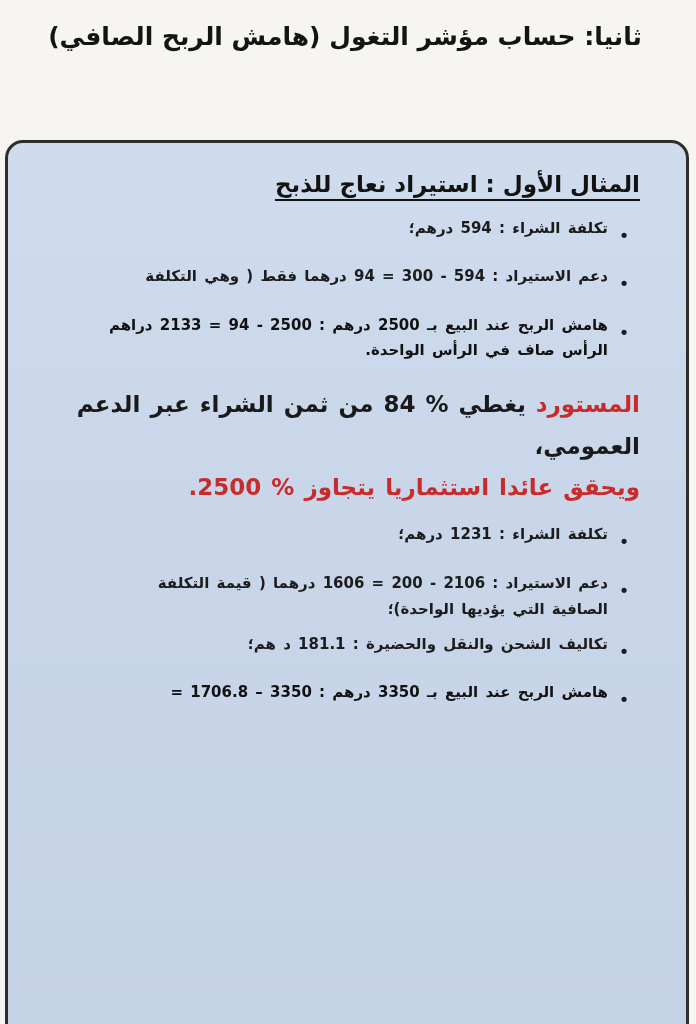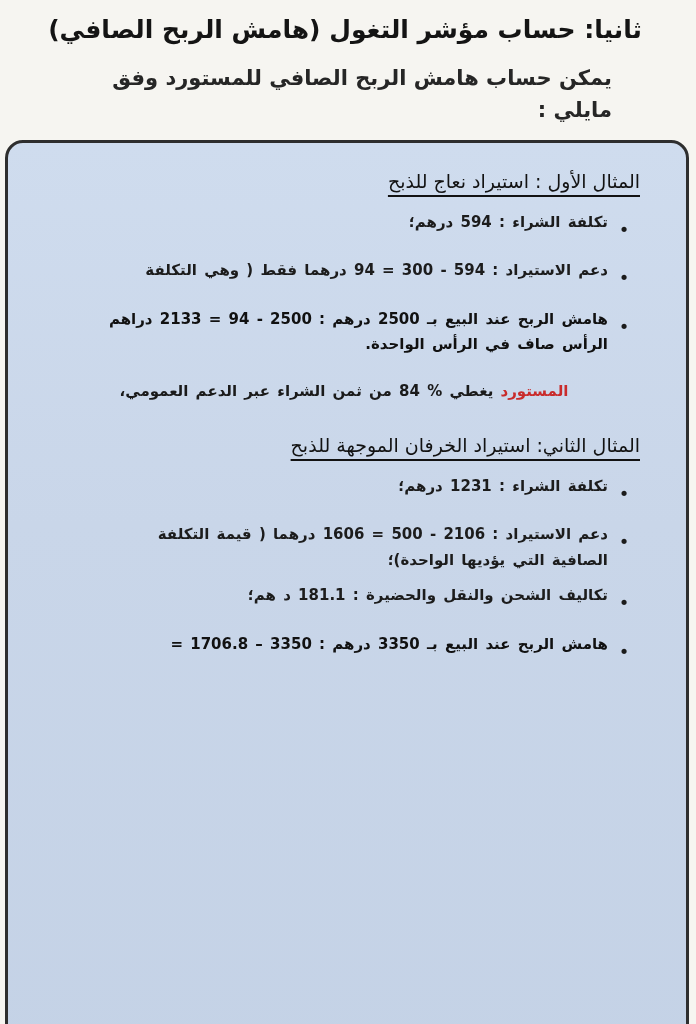--- a/index.html
+++ b/index.html
@@ -3,68 +3,67 @@
 <meta charset="utf-8">
 <style>
   html,body{margin:0;padding:0;}
   body{
     width:696px;height:1024px;overflow:hidden;position:relative;
     background:#f6f5f1;
     font-family:"DejaVu Sans",sans-serif;
     color:#1b1b1b;
     -webkit-font-smoothing:antialiased;
   }
-  .header{padding:12px 54px 0 20px;direction:rtl;}
+  .header{padding:19px 54px 0 20px;direction:rtl;}
   .title-line{
     font-size:25px;font-weight:800;text-align:right;color:#141414;
     letter-spacing:-0.2px;line-height:1.4;
   }
   .subtitle-line{
     margin-top:16px;padding-left:60px;padding-right:30px;
     font-size:21px;font-weight:600;text-align:right;color:#262626;line-height:1.5;
   }
   .panel{
     position:absolute;left:5px;right:7px;top:140px;height:960px;
     background:linear-gradient(180deg,#cfdcee 0%,#c9d6e9 40%,#c4d2e6 100%);
     border:3px solid #2e2e2e;border-radius:18px;
     box-sizing:border-box;
     padding:24px 46px 10px 40px;
     direction:rtl;
   }
   .ex-title{
-    font-size:19px;font-weight:400;color:#121212;text-align:right;
+    font-size:23px;font-weight:700;color:#121212;text-align:right;
     text-decoration:underline;text-decoration-thickness:2px;text-underline-offset:7px;
     line-height:1.5;
   }
   .ex2 .ex-title{margin-top:26px;}
   .bullets{margin-top:14px;}
   .bullet{display:flex;margin-bottom:9px;}
   .dot{
     width:32px;flex:0 0 32px;text-align:center;font-size:18px;line-height:2.2;
     color:#1b1b1b;
   }
   .bl{flex:1;}
   .line{
     font-size:15px;font-weight:600;line-height:1.72;text-align:right;color:#1c1c1c;
     word-spacing:2px;
   }
   .strong .line{font-weight:800;color:#111;}
   .note{margin-top:20px;}
   .note .nline{
-    font-size:15px;font-weight:800;line-height:1.8;text-align:center;word-spacing:2px;
+    font-size:23px;font-weight:800;line-height:1.8;text-align:right;word-spacing:2px;
   }
   .red{color:#c92b2b;}
   .dark{color:#1a1a1a;}
 </style>
 </head>
 <body>
 
 <div class="header">
   <div class="title-line">ثانيا: حساب مؤشر التغول (هامش الربح الصافي)</div>
-  <div class="subtitle-line">يمكن حساب هامش الربح الصافي للمستورد وفق مايلي :</div>
 </div>
 
 <div class="panel">
 
   <div class="ex ex1">
     <div class="ex-title">المثال الأول : استيراد نعاج للذبح</div>
     <div class="bullets">
 
       <div class="bullet">
         <span class="dot">•</span>
@@ -85,38 +84,38 @@
         <div class="bl">
           <div class="line">هامش الربح عند البيع بـ 2500 درهم : 2500 - 94 = 2133 دراهم</div>
           <div class="line">الرأس صاف في الرأس الواحدة.</div>
         </div>
       </div>
 
     </div>
 
     <div class="note">
       <div class="nline"><span class="red">المستورد</span><span class="dark"> يغطي % 84 من ثمن الشراء عبر الدعم العمومي،</span></div>
+      <div class="nline red">ويحقق عائدا استثماريا يتجاوز % 2500.</div>
     </div>
   </div>
 
   <div class="ex ex2">
-    <div class="ex-title">المثال الثاني: استيراد الخرفان الموجهة للذبح</div>
     <div class="bullets">
 
       <div class="bullet">
         <span class="dot">•</span>
         <div class="bl">
           <div class="line">تكلفة الشراء : 1231 درهم؛</div>
         </div>
       </div>
 
       <div class="bullet">
         <span class="dot">•</span>
         <div class="bl">
-          <div class="line">دعم الاستيراد : 2106 - 500 = 1606 درهما ( قيمة التكلفة</div>
+          <div class="line">دعم الاستيراد : 2106 - 200 = 1606 درهما ( قيمة التكلفة</div>
           <div class="line">الصافية التي يؤديها الواحدة)؛</div>
         </div>
       </div>
 
       <div class="bullet">
         <span class="dot">•</span>
         <div class="bl">
           <div class="line">تكاليف الشحن والنقل والحضيرة : 181.1 د هم؛</div>
         </div>
       </div>

